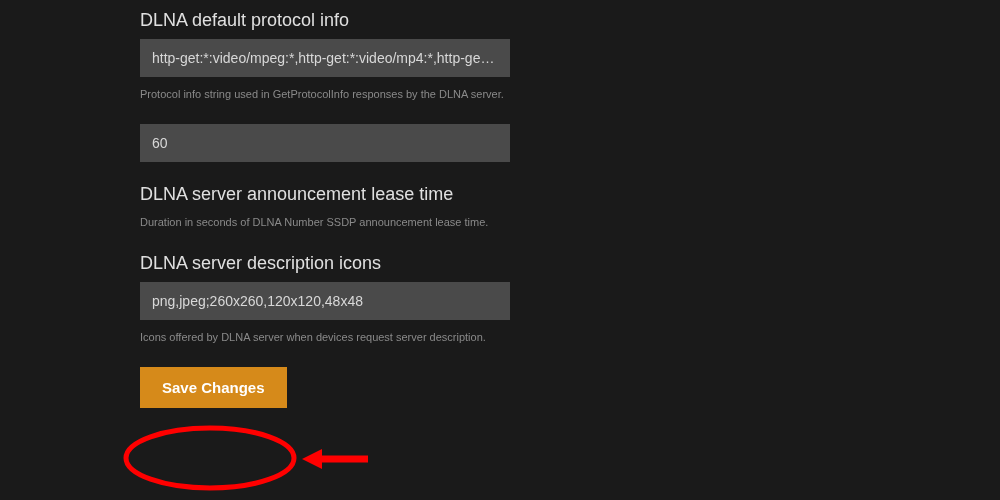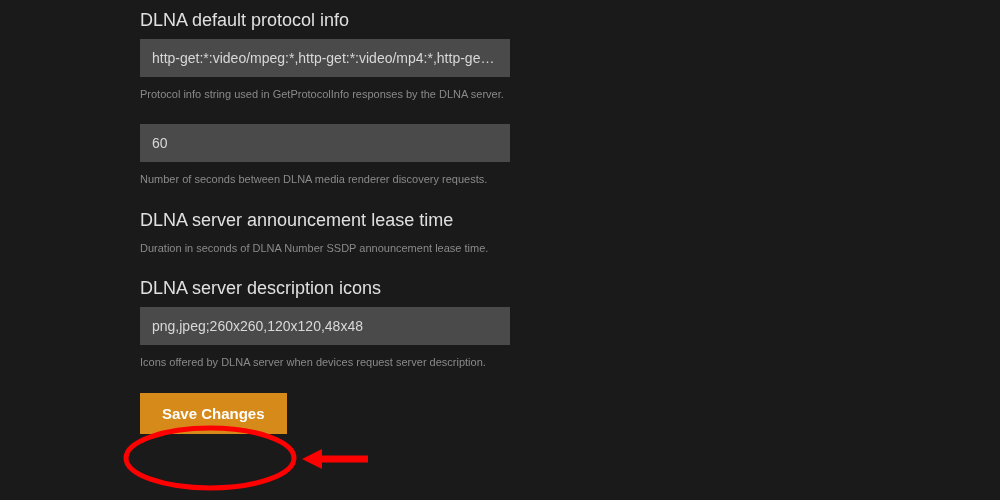--- a/index.html
+++ b/index.html
@@ -82,21 +82,20 @@
 <div class="form-container">
 
   <div class="form-group">
     <label class="form-label">DLNA default protocol info</label>
     <input type="text" class="form-input" value="http-get:*:video/mpeg:*,http-get:*:video/mp4:*,http-get:*:video/vnd" style="">
     <div class="form-help">Protocol info string used in GetProtocolInfo responses by the DLNA server.</div>
   </div>
 
   <div class="form-group">
     <input type="text" class="form-input" value="60" style="">
-    <div class="form-help">Number of seconds between DLNA media renderer discovery requests.</div>
   </div>
 
   <div class="form-group">
     <label class="form-label">DLNA server announcement lease time</label>
     <div class="form-help">Duration in seconds of DLNA Number SSDP announcement lease time.</div>
   </div>
 
   <div class="form-group form-group-last">
     <label class="form-label">DLNA server description icons</label>
     <input type="text" class="form-input" value="png,jpeg;260x260,120x120,48x48" style="">

